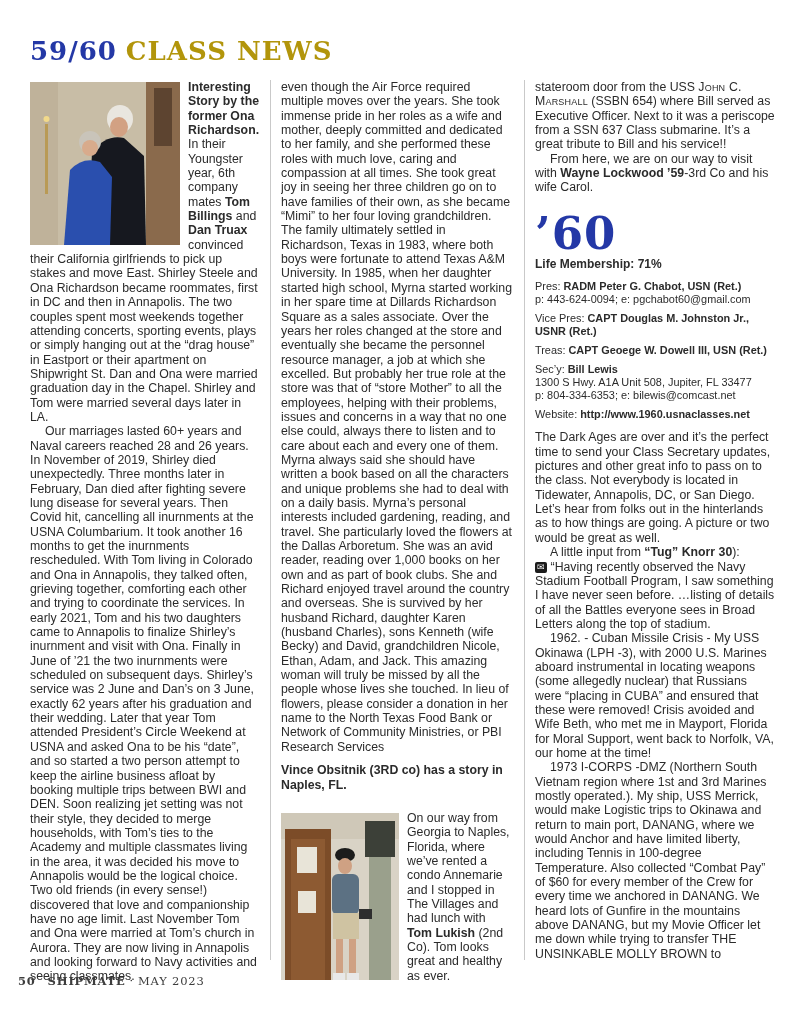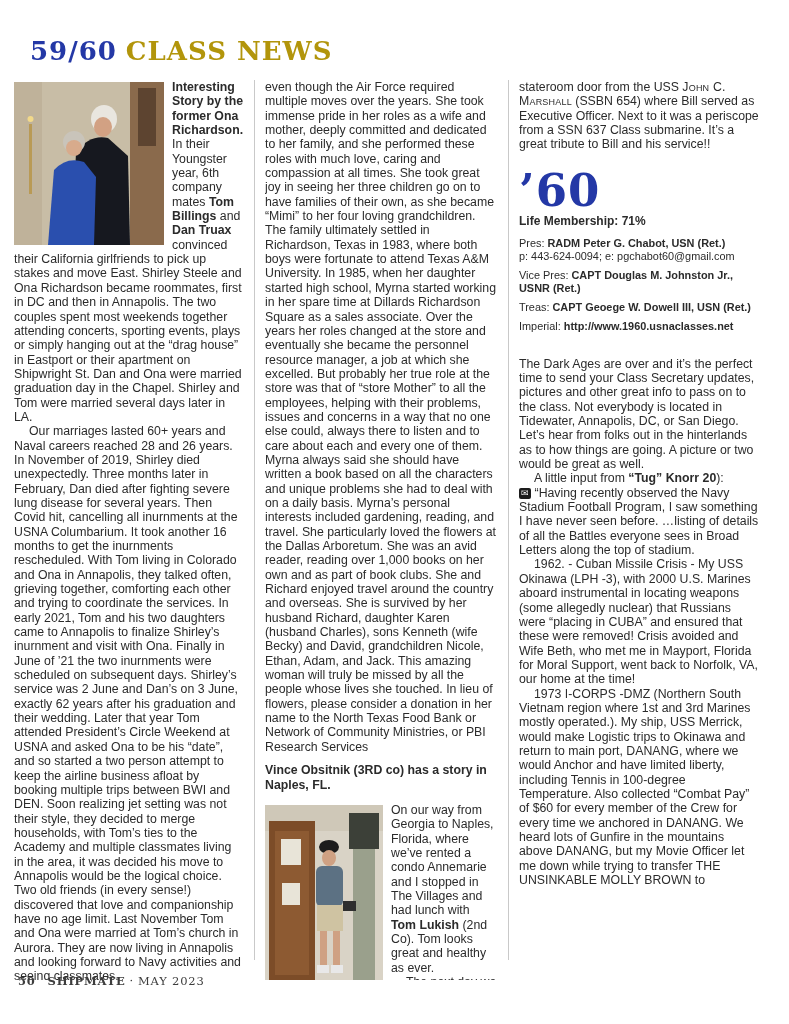--- a/index.html
+++ b/index.html
@@ -14,43 +14,43 @@
     font-family:"Liberation Sans",sans-serif;color:var(--text);
   }
   .hdr{
     position:absolute;top:36px;left:30px;
     font-family:"DejaVu Serif",serif;font-weight:bold;font-size:26px;letter-spacing:1px;
     white-space:nowrap;
   }
   .hdr-num{color:var(--accent-blue);}
   .hdr-title{color:var(--accent-gold);margin-left:9px;}
   .content{
-    position:absolute;top:80px;left:14px;display:flex;align-items:stretch;height:900px;
+    position:absolute;top:80px;left:30px;display:flex;align-items:stretch;height:900px;
   }
   .col{font-size:12.3px;line-height:14.35px;overflow:hidden;}
   .col1{width:230px;}
   .col2{width:233px;}
   .col3{width:240px;}
   .vr{width:1px;background:var(--divider);margin:0 10px;height:880px;}
   p.para{margin:0;padding:0;text-align:left;}
   .indent{text-indent:15px;}
   .b{font-weight:bold;}
   .sc{font-variant:small-caps;letter-spacing:.2px;}
-  .subhead{font-weight:bold;margin-top:9px;margin-bottom:11px;}
+  .subhead{font-weight:bold;margin-top:9px;margin-bottom:19px;}
   .photo{overflow:hidden;}
   .photo-couple{float:left;width:150px;height:163px;margin:2px 8px 2px 0;}
   .photo-stack{float:left;width:118px;margin:2px 8px 2px 0;}
   .photo-museum{width:118px;height:178px;margin-bottom:7px;}
   .photo-door{width:118px;height:108px;}
   .class60{
     font-family:"DejaVu Serif",serif;font-weight:bold;color:var(--accent-blue);
     font-size:45px;line-height:1;margin:16px 0 0 0;letter-spacing:1px;
   }
   .stats{font-weight:bold;font-size:12px;line-height:17.5px;margin-bottom:7px;}
-  .officers{font-size:10.9px;line-height:12.9px;margin-bottom:24px;}
+  .officers{font-size:10.9px;line-height:12.9px;margin-bottom:10px;}
   .ob{margin-bottom:6px;}
   .para5wrap{margin-top:2px;}
   .env{
     display:inline-block;background:#1c1c1c;color:#fff;font-size:9px;line-height:11px;
     padding:0 2px;border-radius:2px;margin-right:4px;vertical-align:1px;
   }
   .footer{
     position:absolute;left:18px;top:974px;
     font-family:"DejaVu Serif",serif;font-size:11.5px;letter-spacing:.8px;color:#3d3d3d;
     white-space:nowrap;
@@ -137,45 +137,51 @@
         </div>
         <p class="para"><span>On our way from Georgia to Naples, Florida, where we’ve rented a condo Annemarie and I stopped in The Villages and had lunch with </span><span class="b">Tom Lukish</span><span> (2nd Co). Tom looks great and healthy as ever.</span></p>
         <p class="para indent"><span>The next day we traveled to Cocoa Beach to visit Joyce Clautice, widow of </span></p>
       </div>
     </div>
 
     <div class="vr"></div>
 
     <div class="col col3">
       <p class="para"><span>stateroom door from the USS </span><span class="sc">John C. Marshall</span><span> (SSBN 654) where Bill served as Executive Officer. Next to it was a periscope from a SSN 637 Class submarine. It’s a great tribute to Bill and his service!!</span></p>
+      <p class="para indent"><span>From here, we are on our way to visit with </span><span class="b">Wayne Lockwood ’59</span><span>-3rd Co and his wife Carol.</span></p>
 
       <div class="class60">’60</div>
 
       <div class="stats">
         <div>Life Membership: 71%</div>
       </div>
 
       <div class="officers">
         <div class="ob">
           <div><span>Pres: </span><span class="b">RADM Peter G. Chabot, USN (Ret.)</span></div>
           <div><span>p: 443-624-0094; e: pgchabot60@gmail.com</span></div>
         </div>
         <div class="ob">
           <div><span>Vice Pres: </span><span class="b">CAPT Douglas M. Johnston Jr., USNR (Ret.)</span></div>
         </div>
         <div class="ob">
           <div><span>Treas: </span><span class="b">CAPT Geoege W. Dowell III, USN (Ret.)</span></div>
         </div>
         <div class="ob">
-          <div><span>Imperial: </span><span class="b">http://www.1960.usnaclasses.net</span></div>
+          <div><span>Sec’y: </span><span class="b">Bill Lewis</span></div>
+          <div><span>1300 S Hwy. A1A Unit 508, Jupiter, FL 33477</span></div>
+          <div><span>p: 804-334-6353; e: bilewis@comcast.net</span></div>
+        </div>
+        <div class="ob">
+          <div><span>Website: </span><span class="b">http://www.1960.usnaclasses.net</span></div>
         </div>
       </div>
 
       <p class="para"><span>The Dark Ages are over and it’s the perfect time to send your Class Secretary updates, pictures and other great info to pass on to the class.  Not everybody is located in Tidewater, Annapolis, DC, or San Diego.  Let’s hear from folks out in the hinterlands as to how things are going. A picture or two would be great as well.</span></p>
-      <p class="para indent"><span>A little input from </span><span class="b">“Tug” Knorr 20</span><span>):</span></p>
+      <p class="para indent"><span>A little input from </span><span class="b">“Tug” Knorr 30</span><span>):</span></p>
       <p class="para para5wrap"><span class="env">✉</span><span><span>“Having recently observed the Navy Stadium Football Program, I saw something I have never seen before. …listing of details of all the Battles everyone sees in Broad Letters along the top of stadium.</span></span></p>
       <p class="para indent"><span>1962. - Cuban Missile Crisis - My USS Okinawa (LPH -3), with 2000 U.S. Marines aboard instrumental in locating weapons (some allegedly nuclear) that Russians were “placing in CUBA” and ensured that these were removed! Crisis avoided and Wife Beth, who met me in Mayport, Florida for Moral Support, went back to Norfolk, VA, our home at the time!</span></p>
       <p class="para indent"><span>1973 I-CORPS -DMZ (Northern South Vietnam region where 1st and 3rd Marines mostly operated.). My ship, USS Merrick, would make Logistic trips to Okinawa and return to main port, DANANG, where we would Anchor and have limited liberty, including Tennis in 100-degree Temperature. Also collected “Combat Pay” of $60 for every member of the Crew for every time we anchored in DANANG. We heard lots of Gunfire in the mountains above DANANG, but my Movie Officer let me down while trying to transfer THE UNSINKABLE MOLLY BROWN to</span></p>
     </div>
 
   </div>
 
   <div class="footer">
     <span class="pg">50</span><span class="mag">SHIPMATE</span><span class="sep">·</span><span class="issue">MAY 2023</span>
   </div>

